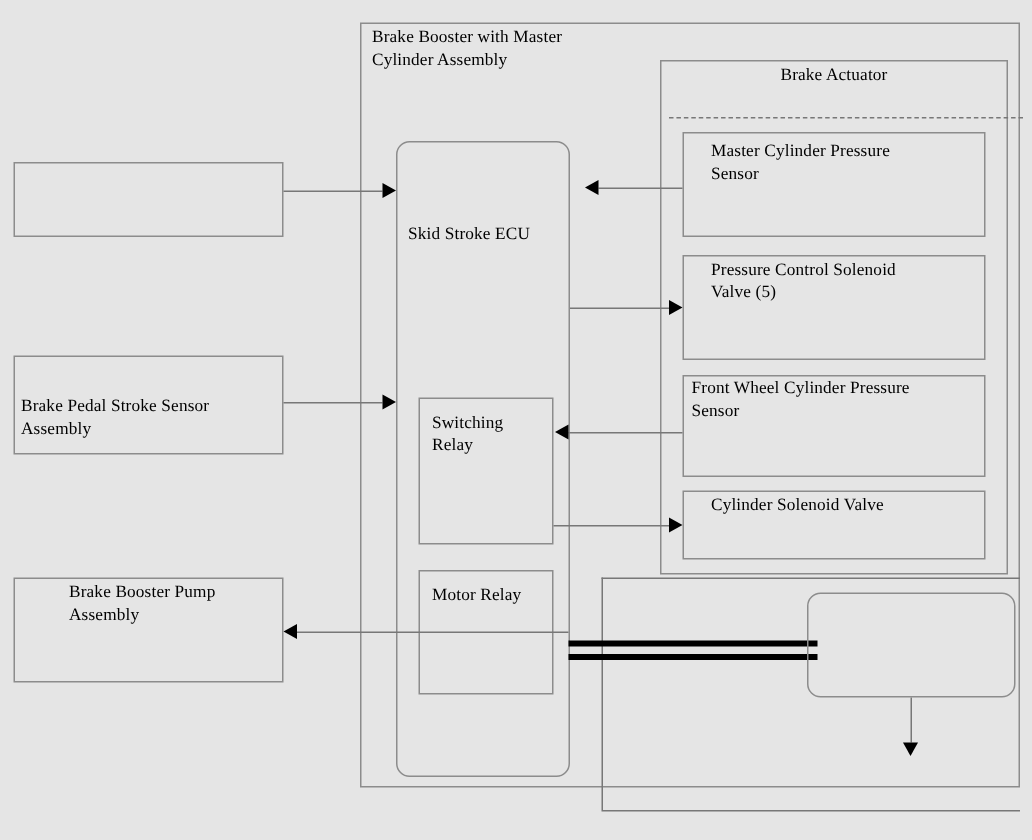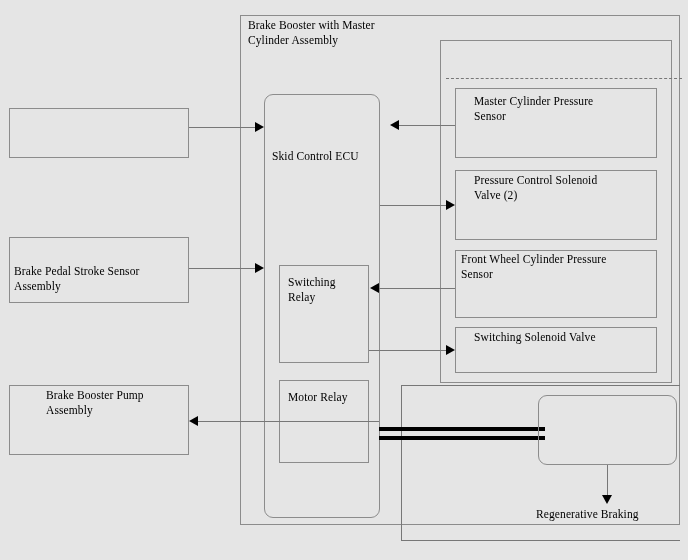--- a/index.html
+++ b/index.html
@@ -78,46 +78,47 @@
 </head>
 <body>
 
 <div id="canvas">
 
   <div class="box" style="left:240px; top:15px; width:440px; height:510px;"></div>
   <div class="label" style="left:248px; top:18px; width:200px;">Brake Booster with Master
 Cylinder Assembly</div>
 
   <div class="box rounded" style="left:264px; top:94px; width:116px; height:424px;"></div>
-  <div class="label" style="left:272px; top:149px; width:110px;">Skid Control ECU</div>
+  <div class="label" style="left:272px; top:149px; width:110px;">Skid Stroke ECU</div>
 
   <div class="box" style="left:279px; top:265px; width:90px; height:98px;"></div>
   <div class="label" style="left:288px; top:275px; width:78px;">Switching
 Relay</div>
 
   <div class="box" style="left:279px; top:380px; width:90px; height:83px;"></div>
   <div class="label" style="left:288px; top:390px; width:80px;">Motor Relay</div>
 
   <div class="box" style="left:440px; top:40px; width:232px; height:343px;"></div>
+  <div class="label center" style="left:440px; top:43px; width:232px;">Brake Actuator</div>
   <div class="dashed-h" style="left:446px; top:78px; width:236px;"></div>
 
   <div class="box" style="left:455px; top:88px; width:202px; height:70px;"></div>
   <div class="label" style="left:474px; top:94px; width:180px;">Master Cylinder Pressure
 Sensor</div>
 
   <div class="box" style="left:455px; top:170px; width:202px; height:70px;"></div>
   <div class="label" style="left:474px; top:173px; width:180px;">Pressure Control Solenoid
-Valve (2)</div>
+Valve (5)</div>
 
   <div class="box" style="left:455px; top:250px; width:202px; height:68px;"></div>
   <div class="label" style="left:461px; top:252px; width:195px;">Front Wheel Cylinder Pressure
 Sensor</div>
 
   <div class="box" style="left:455px; top:327px; width:202px; height:46px;"></div>
-  <div class="label" style="left:474px; top:330px; width:180px;">Switching Solenoid Valve</div>
+  <div class="label" style="left:474px; top:330px; width:180px;">Cylinder Solenoid Valve</div>
 
   <div class="box" style="left:9px; top:108px; width:180px; height:50px;"></div>
 
   <div class="box" style="left:9px; top:237px; width:180px; height:66px;"></div>
   <div class="label" style="left:14px; top:240px; width:174px;margin-top:24px;">Brake Pedal Stroke Sensor
 Assembly</div>
 
   <div class="box" style="left:9px; top:385px; width:180px; height:70px;"></div>
   <div class="label" style="left:46px; top:388px; width:150px;">Brake Booster Pump
 Assembly</div>
@@ -148,15 +149,14 @@
   <div class="line-h" style="left:401px; top:540px; width:279px;"></div>
 
   <div class="bus-bar" style="left:379px; top:427px; width:166px; height:4px;"></div>
   <div class="bus-bar" style="left:379px; top:436px; width:166px; height:4px;"></div>
 
   <div class="box rounded" style="left:538px; top:395px; width:139px; height:70px;"></div>
 
   <div class="line-v" style="left:607px; top:465px; height:30px;"></div>
   <div class="arrow arrow-down" style="left:602px; top:495px;"></div>
 
-  <div class="label" style="left:536px; top:507px; width:145px;">Regenerative Braking</div>
 
 </div>
 
 </body></html>

